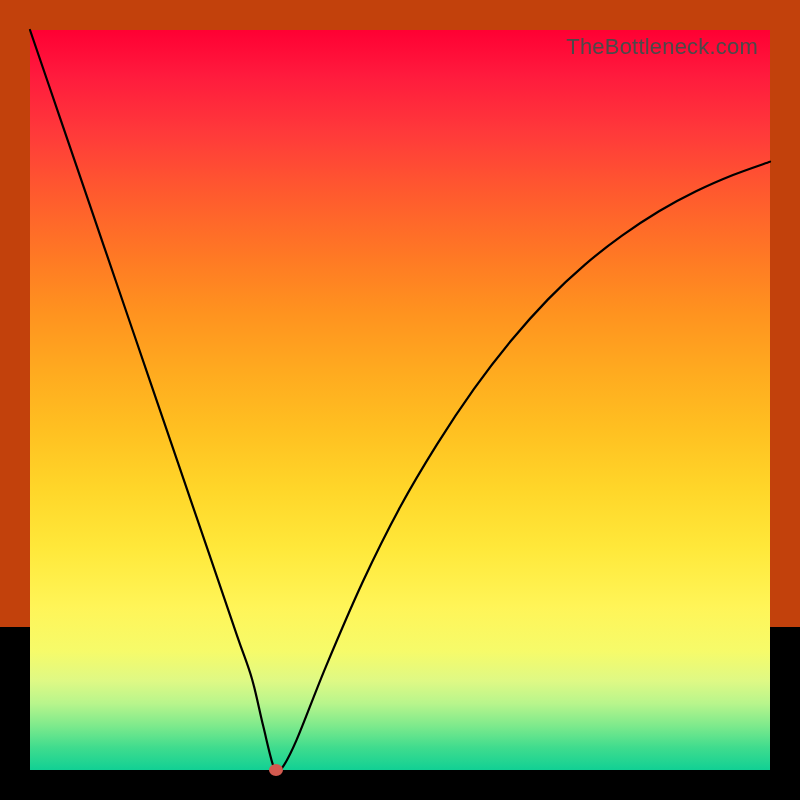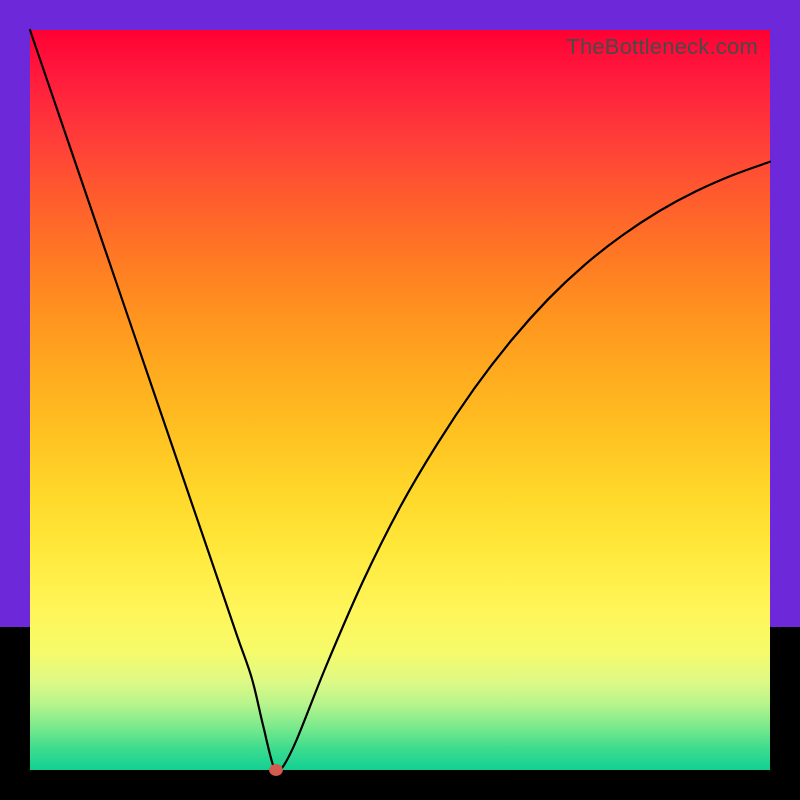--- a/index.html
+++ b/index.html
@@ -8,21 +8,21 @@
     width: 800px;
     height: 800px;
     background: #000;
     overflow: hidden;
     font-family: Arial, Helvetica, sans-serif;
   }
   .frame {
     position: relative;
     width: 800px;
     height: 627px;
-    background: #6d28d9;
+    background: #c2410c;
   }
   .plot-area {
     position: absolute;
     left: 30px;
     top: 30px;
     width: 740px;
     height: 740px;
     
     background: linear-gradient(to bottom,
       #ff0033 0%,

